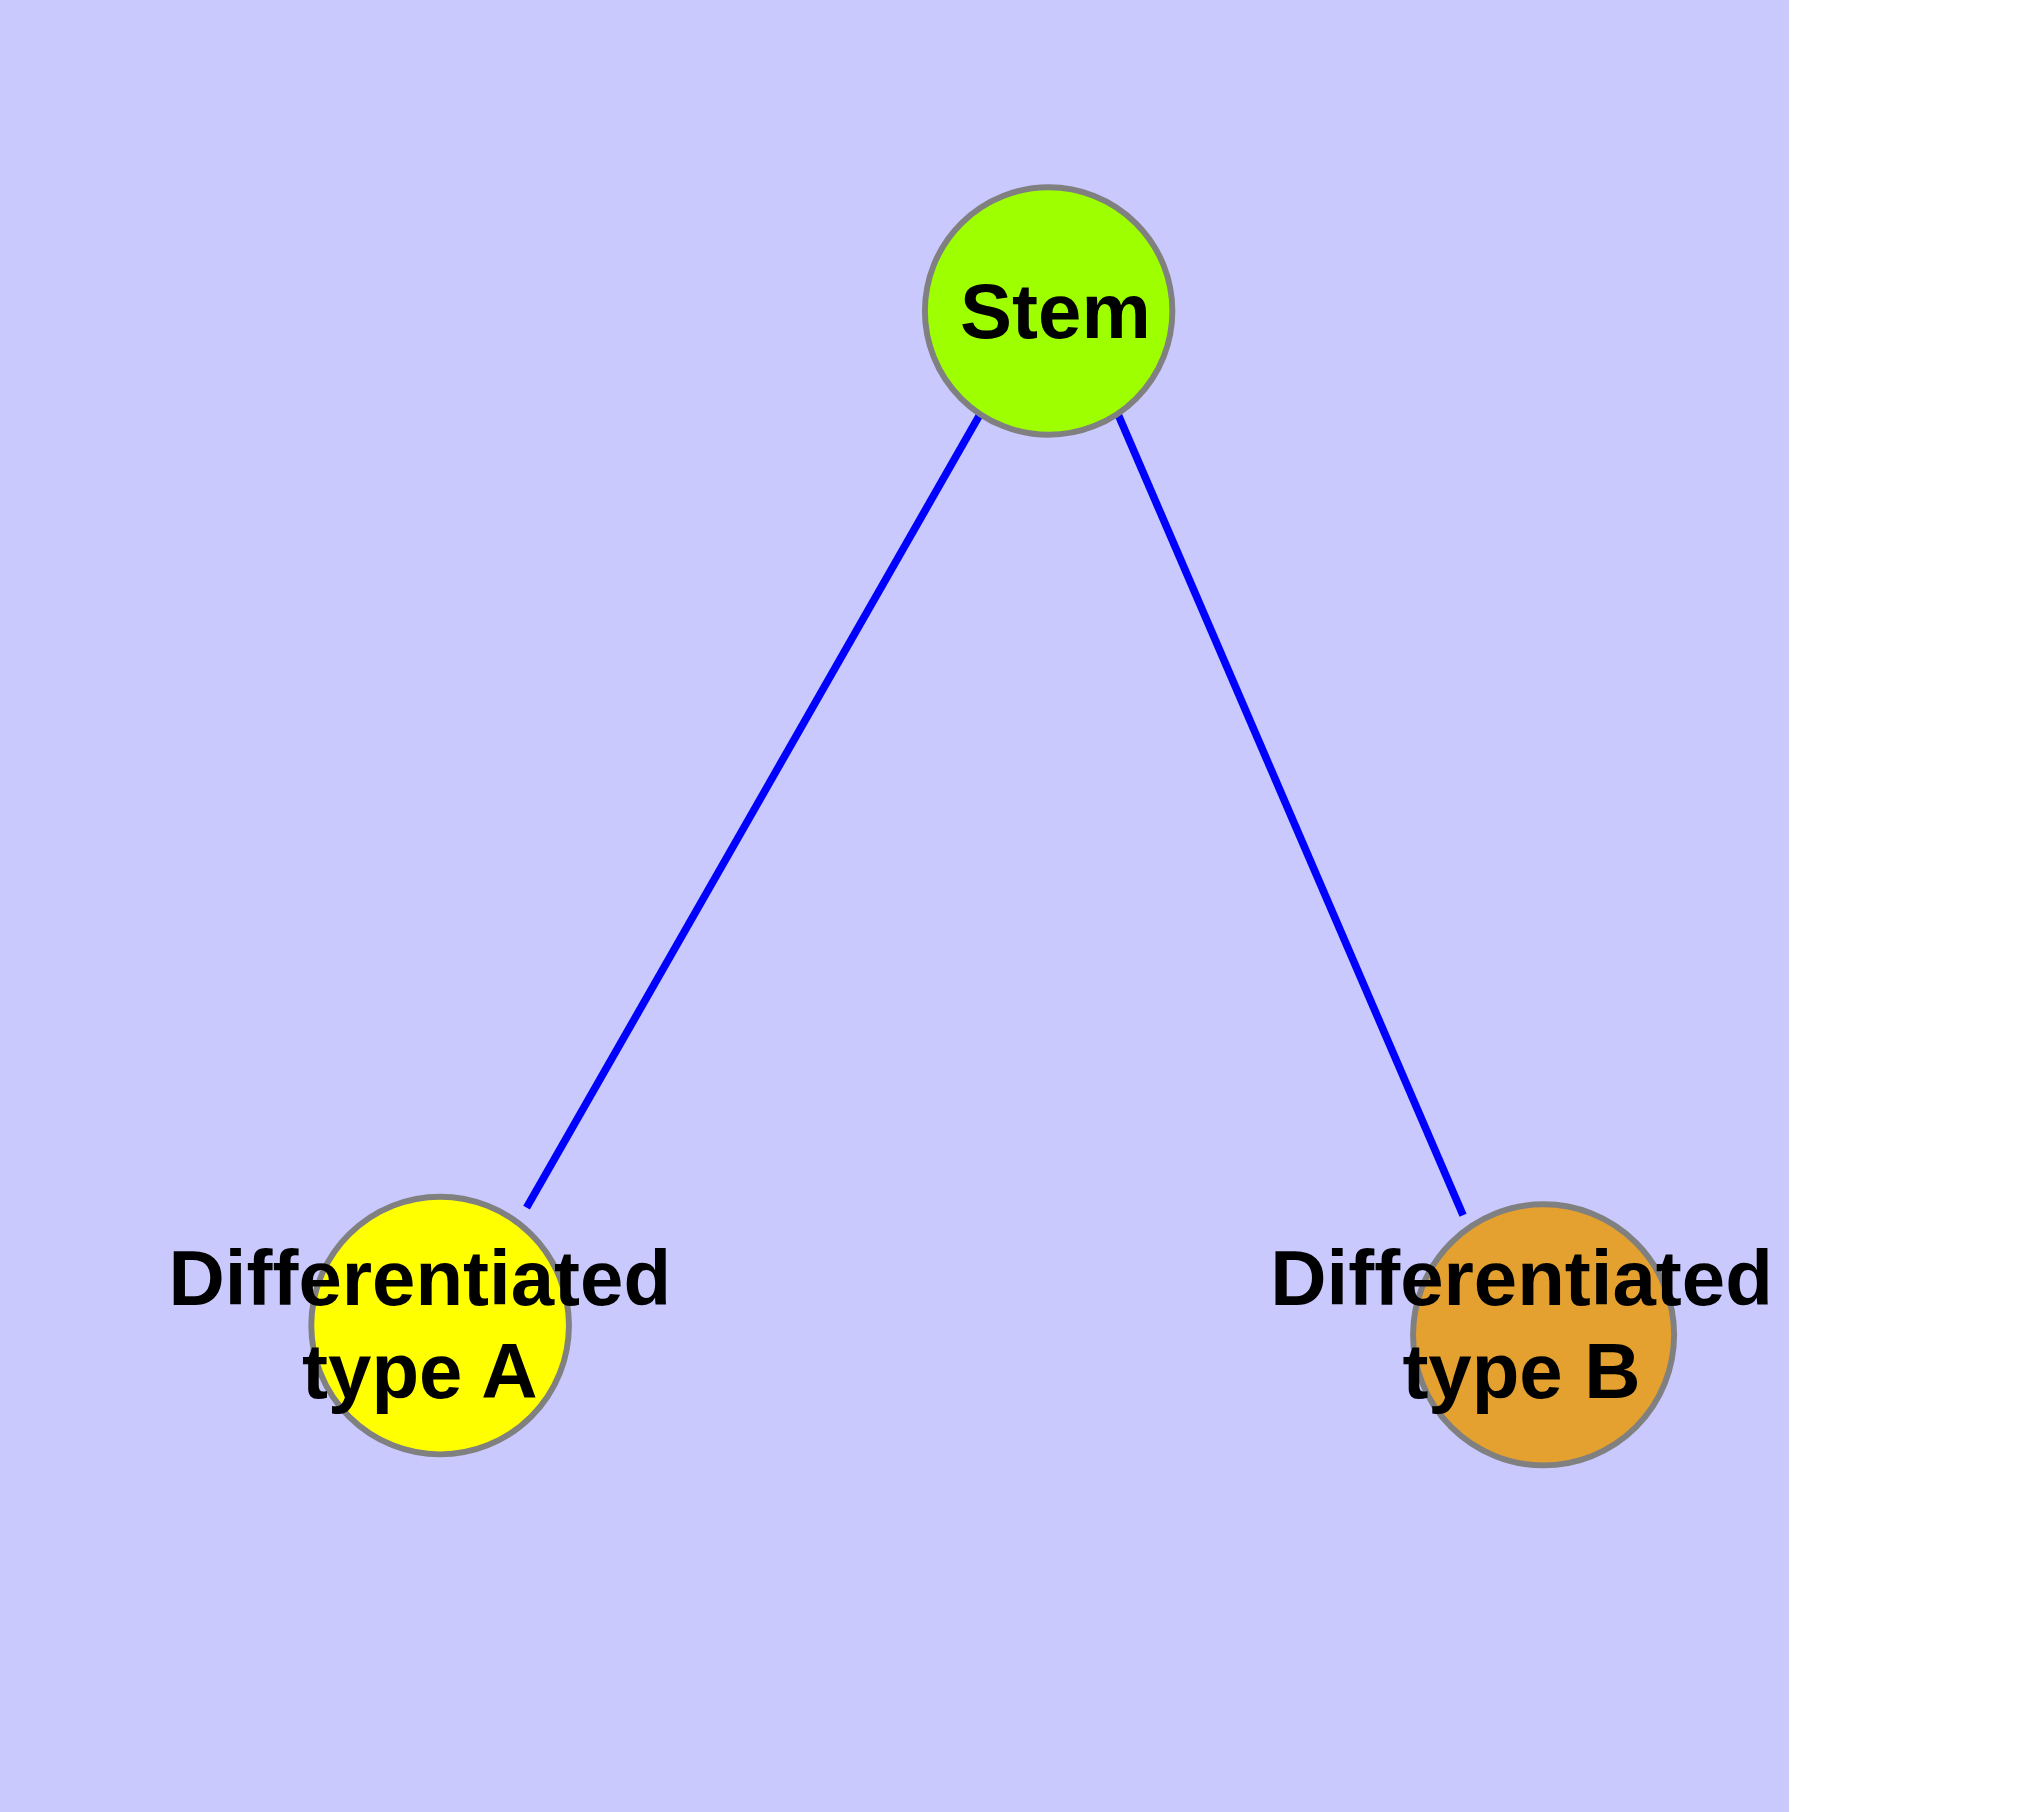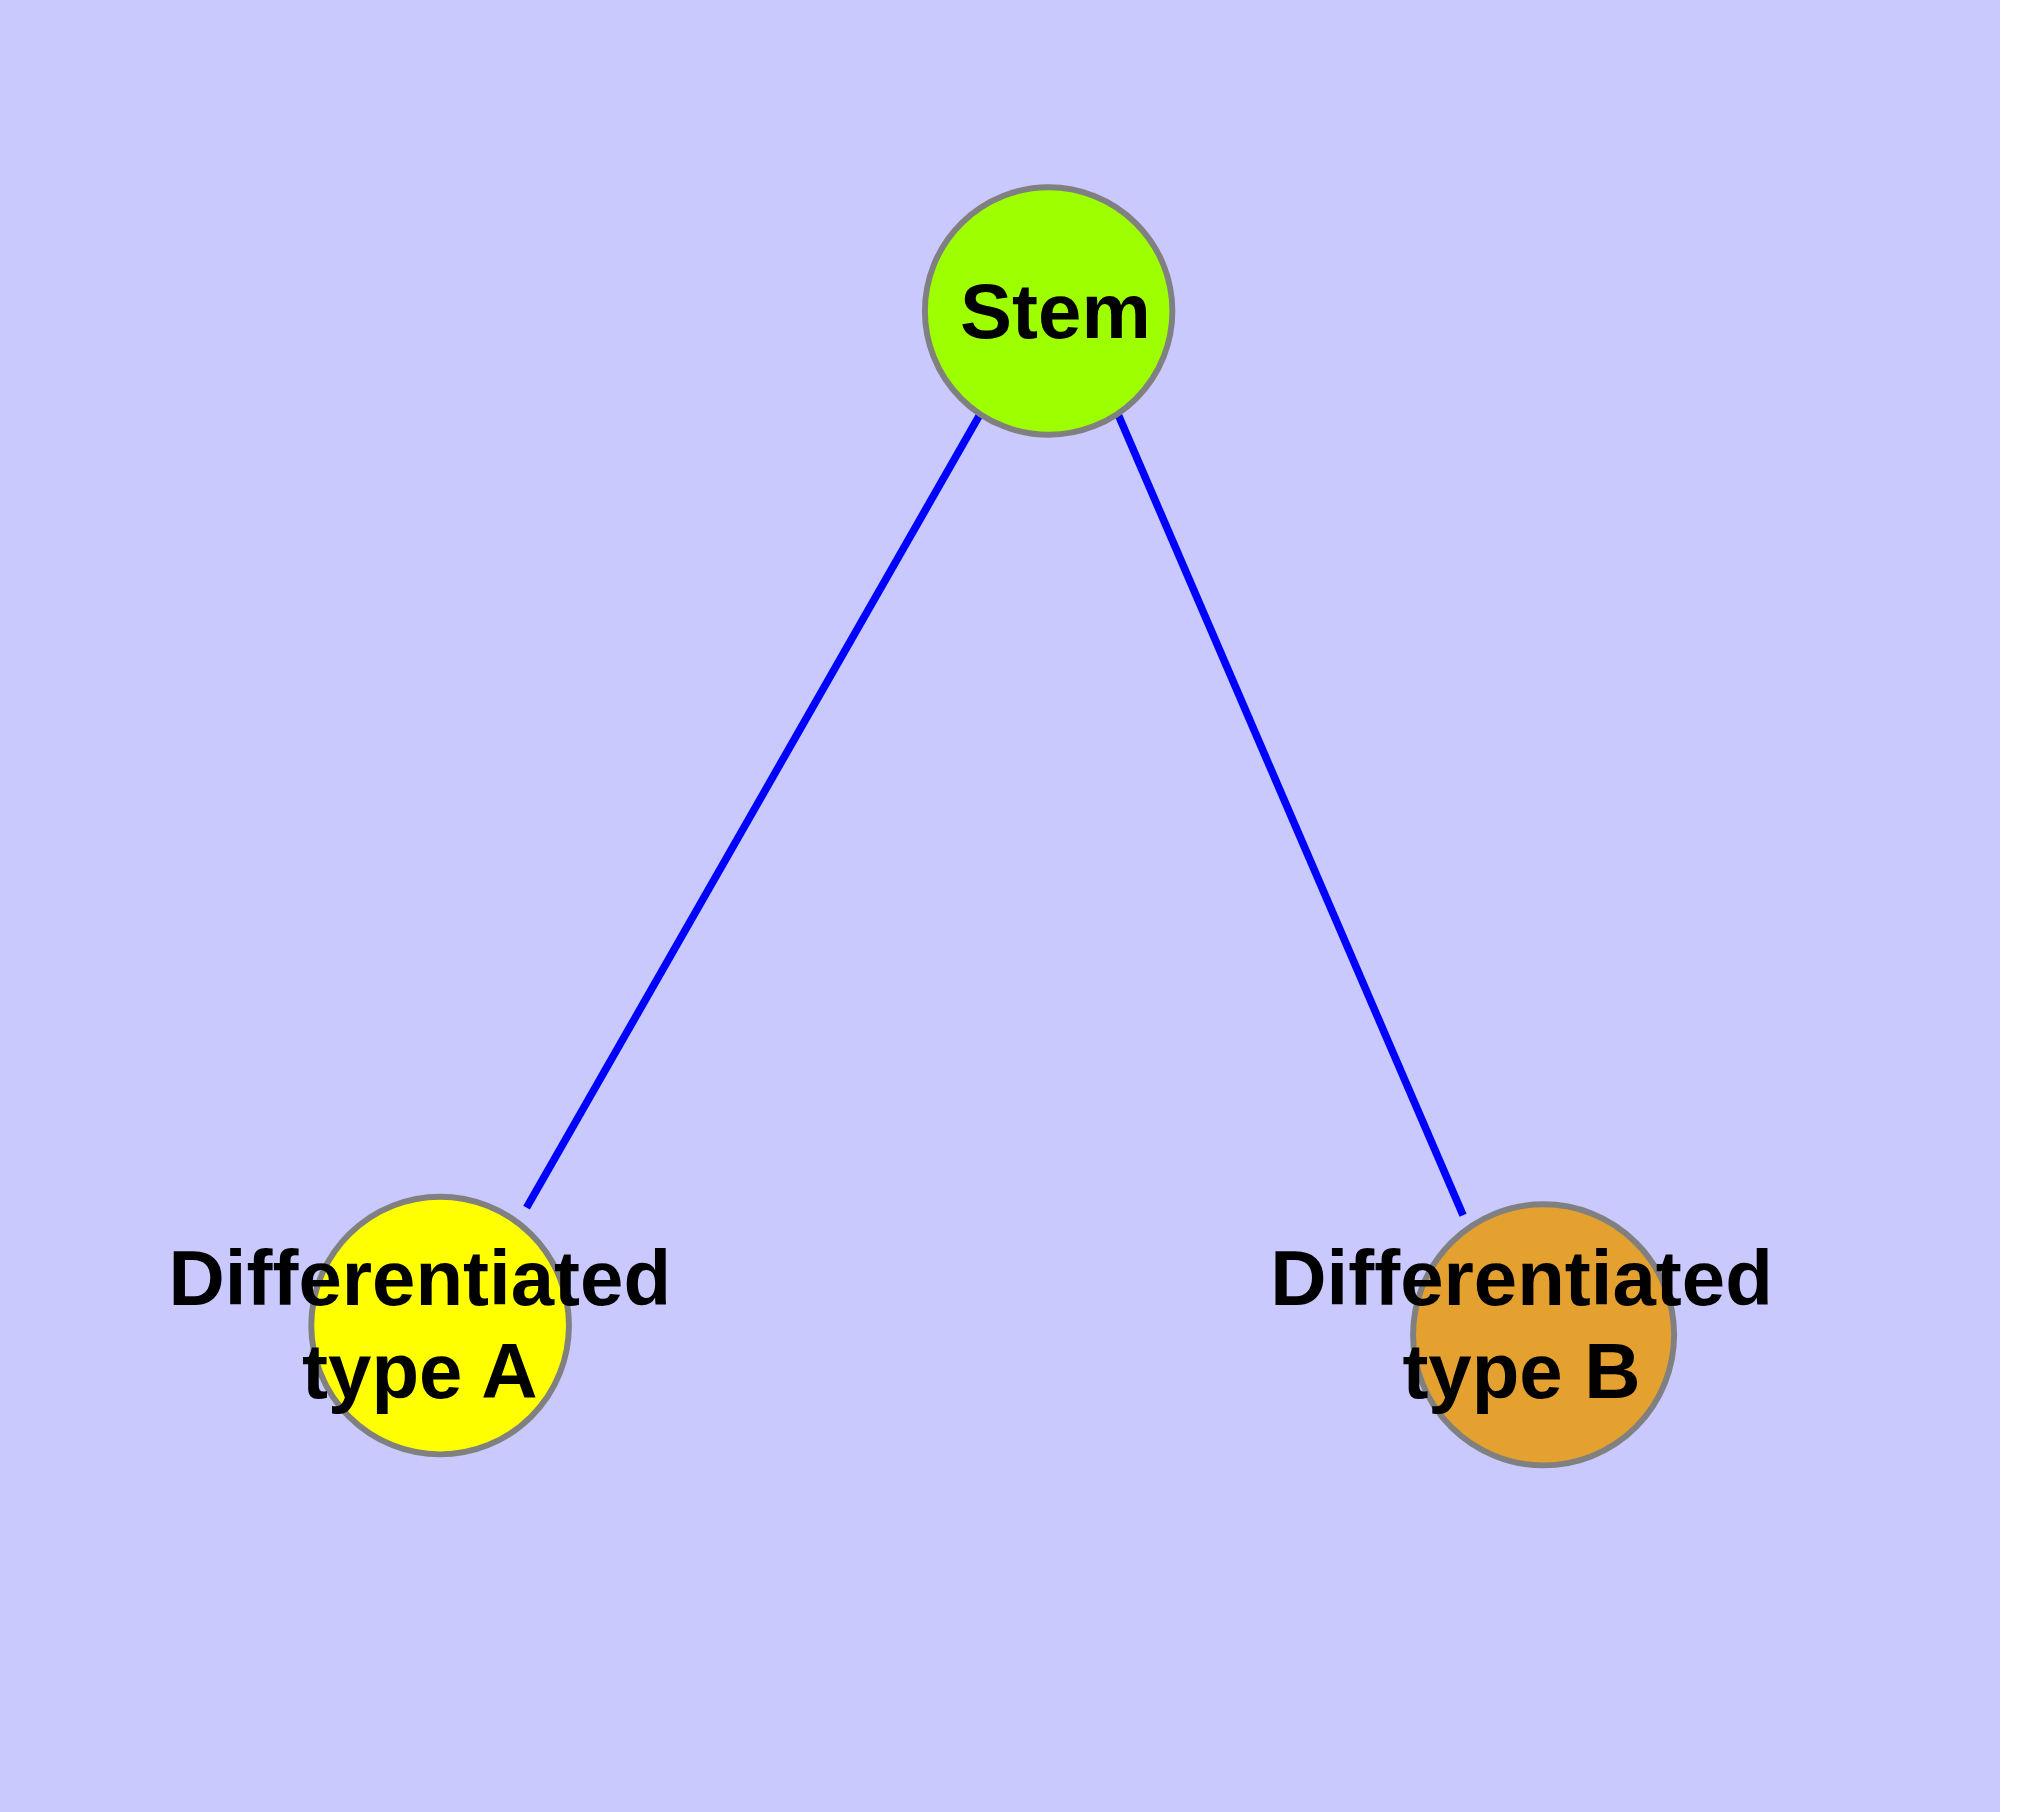--- a/index.html
+++ b/index.html
@@ -32,21 +32,21 @@
     font-weight: bold;
     fill: #000000;
     text-anchor: middle;
     dominant-baseline: middle;
     font-family: "Liberation Sans", sans-serif;
   }
 </style>
 </head>
 <body>
 
-<div id="canvas" style="width: 2000px; height: 1812px;">
+<div id="canvas" style="width: 1789px; height: 1812px;">
 
   <div id="bg-rect" style="background: rgb(201, 201, 254);"></div>
 
   <svg id="graph-svg" viewBox="0 0 2384 2138">
 
     <g>
       <line id="edge-stem-to-a" x1="1156" y1="489" x2="621" y2="1425" stroke="#0000FF" stroke-width="9" stroke-linecap="butt"></line>
       <line id="edge-stem-to-b" x1="1319" y1="489" x2="1726" y2="1434" stroke="#0000FF" stroke-width="9" stroke-linecap="butt"></line>
     </g>
 

